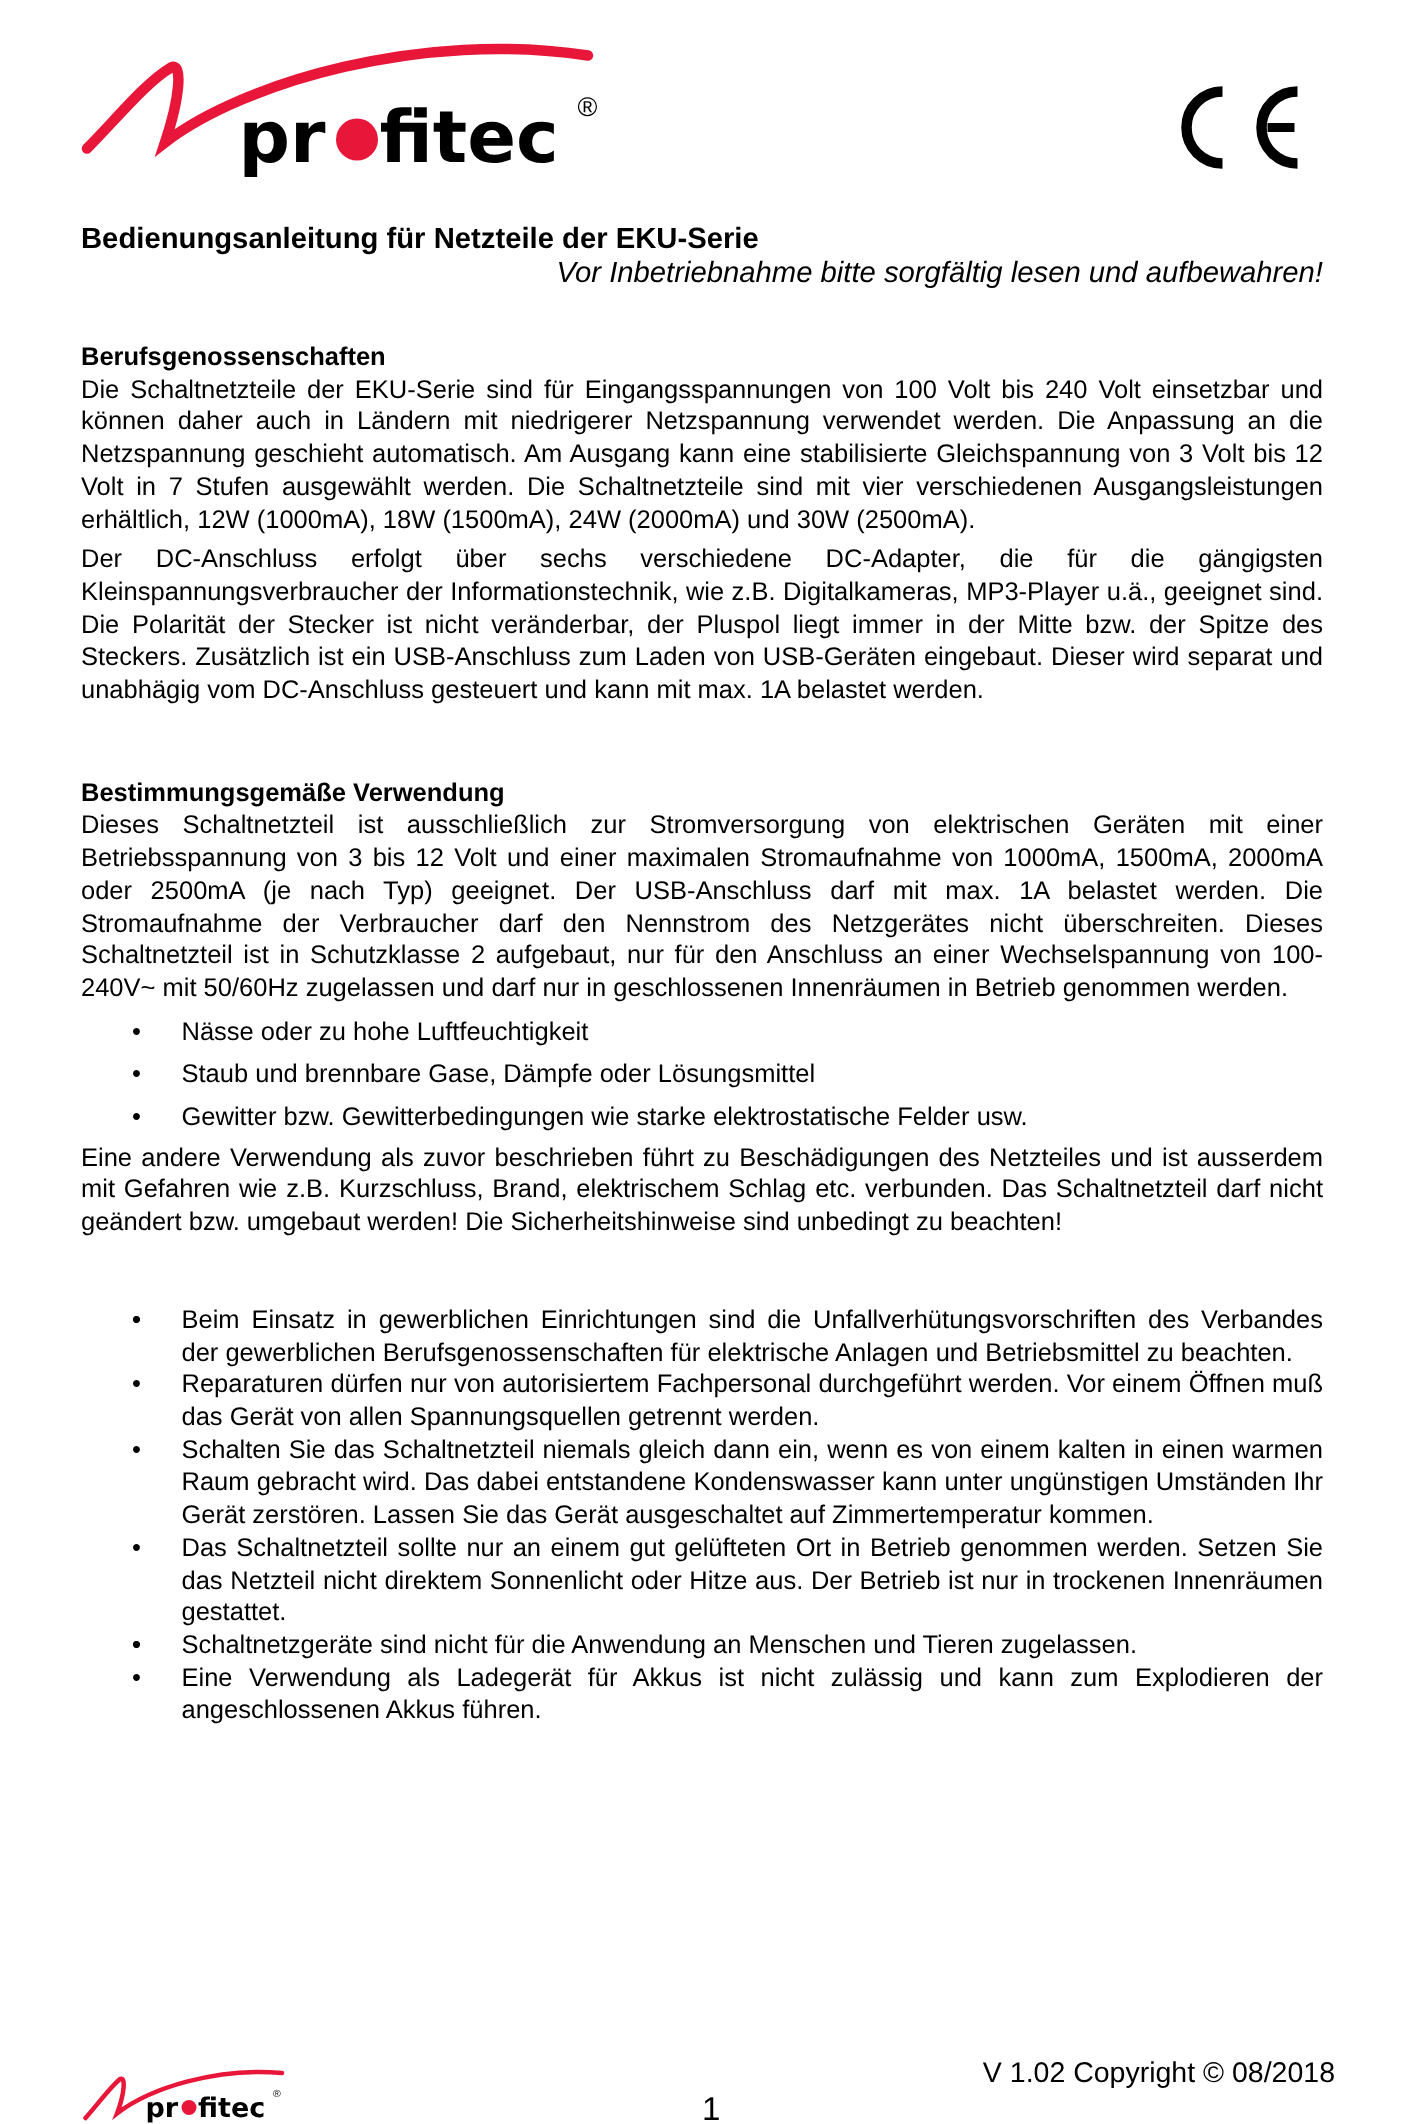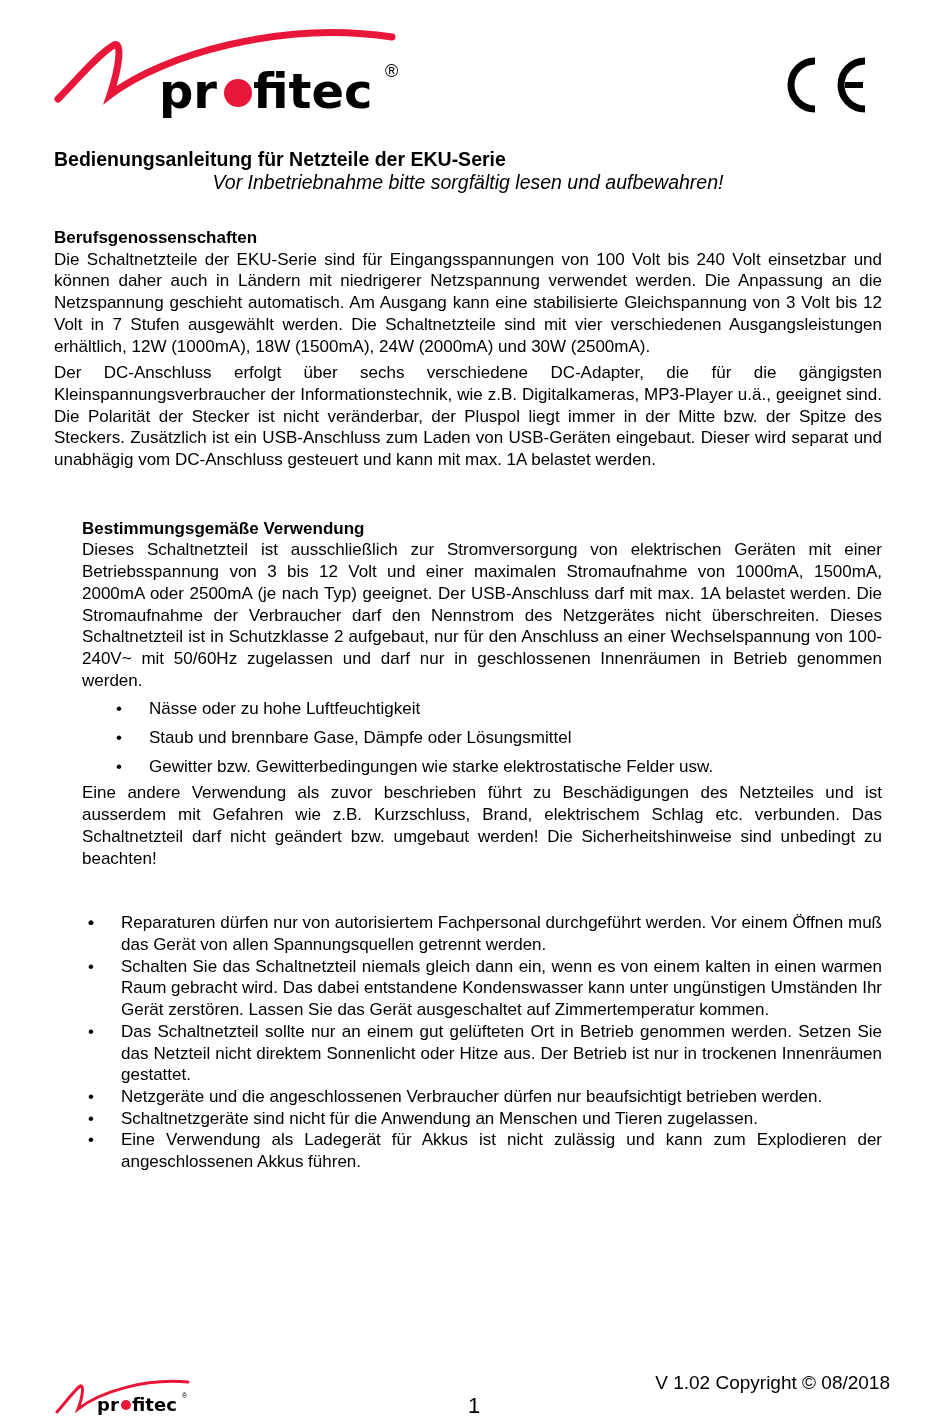--- a/index.html
+++ b/index.html
@@ -7,21 +7,21 @@
        font-family:"Liberation Sans",sans-serif;color:#000;}
   .logo{position:absolute;left:52px;top:25px;width:360px;height:100px;}
   .ce{position:absolute;left:785px;top:55px;width:100px;height:60px;}
   .page{position:absolute;left:54px;right:68px;top:148px;}
   .title{font-size:19.5px;font-weight:bold;margin:0;line-height:23px;}
   .subtitle{font-size:19.5px;font-style:italic;margin:0;line-height:23px;}
   .section-title{font-size:17px;font-weight:bold;margin:0;line-height:21.7px;}
   p{margin:0;font-size:17px;line-height:21.7px;text-align:justify;}
   .para-gap{margin-top:5px;}
   .sec1{margin-top:33px;}
-  .sec2{margin-top:47px;margin-left:28px;}
+  .sec2{margin-top:47px;}
   .sec3{margin-top:43px;}
   ul{margin:0;padding:0;list-style:none;}
   ul li{position:relative;padding-left:67px;font-size:17px;line-height:21.7px;text-align:justify;}
   ul li .bullet{position:absolute;left:34px;top:0;}
   ul.spaced li{margin-top:7px;}
   ul.spaced{margin-bottom:5px;}
   .footer-logo{position:absolute;left:55px;top:1376px;width:145px;height:40px;}
   .copyright{position:absolute;right:60px;top:1372px;font-size:19px;}
   .page-number{position:absolute;left:468px;top:1393px;font-size:22px;}
 </style>
@@ -37,21 +37,21 @@
 </svg>
 
 <svg class="ce" viewBox="0 0 100 60">
   <path d="M30 6 A 24 24 0 0 0 30 54" fill="none" stroke="#000" stroke-width="7"></path>
   <path d="M80 6 A 24 24 0 0 0 80 54" fill="none" stroke="#000" stroke-width="7"></path>
   <line x1="60" y1="30" x2="78" y2="30" stroke="#000" stroke-width="6"></line>
 </svg>
 
 <div class="page">
   <h1 class="title">Bedienungsanleitung für Netzteile der EKU-Serie</h1>
-  <p class="subtitle" style="text-align:center;">Vor Inbetriebnahme bitte sorgfältig lesen und aufbewahren!</p>
+  <p class="subtitle" style="text-align:right;">Vor Inbetriebnahme bitte sorgfältig lesen und aufbewahren!</p>
 
   <section class="sec1">
     <h2 class="section-title">Berufsgenossenschaften</h2>
     <p>Die Schaltnetzteile  der EKU-Serie sind für Eingangsspannungen von 100 Volt bis 240 Volt einsetzbar und können daher auch in Ländern mit niedrigerer Netzspannung verwendet werden. Die Anpassung an die Netzspannung geschieht automatisch. Am Ausgang kann eine stabilisierte Gleichspannung von 3 Volt bis 12 Volt in 7 Stufen ausgewählt werden. Die Schaltnetzteile sind mit vier verschiedenen Ausgangsleistungen erhältlich, 12W (1000mA), 18W (1500mA), 24W (2000mA) und 30W (2500mA).</p>
     <p class="para-gap">Der DC-Anschluss erfolgt über sechs verschiedene DC-Adapter, die für die gängigsten Kleinspannungsverbraucher der Informationstechnik, wie z.B. Digitalkameras, MP3-Player u.ä., geeignet sind. Die Polarität der Stecker ist nicht veränderbar, der Pluspol liegt immer in der Mitte bzw. der Spitze des Steckers. Zusätzlich ist  ein USB-Anschluss zum Laden von USB-Geräten eingebaut. Dieser wird separat und unabhägig vom DC-Anschluss gesteuert und kann mit max. 1A belastet werden.</p>
   </section>
 
   <section class="sec2">
     <h2 class="section-title">Bestimmungsgemäße Verwendung</h2>
     <p>Dieses Schaltnetzteil ist ausschließlich zur Stromversorgung von elektrischen Geräten mit einer Betriebsspannung von 3 bis 12 Volt und einer maximalen Stromaufnahme von 1000mA, 1500mA, 2000mA oder 2500mA (je nach Typ) geeignet. Der USB-Anschluss darf mit max. 1A belastet werden. Die Stromaufnahme der Verbraucher darf den Nennstrom des Netzgerätes nicht überschreiten. Dieses Schaltnetzteil ist in Schutzklasse 2 aufgebaut, nur für den Anschluss an einer Wechselspannung von 100-240V~ mit 50/60Hz zugelassen und darf nur in geschlossenen Innenräumen in Betrieb genommen werden.</p>
@@ -59,25 +59,25 @@
       <li><span class="bullet">•</span><span>Nässe oder zu hohe Luftfeuchtigkeit</span></li>
       <li><span class="bullet">•</span><span>Staub und brennbare Gase, Dämpfe oder Lösungsmittel</span></li>
       <li><span class="bullet">•</span><span>Gewitter bzw. Gewitterbedingungen wie starke elektrostatische Felder usw.</span></li>
     </ul>
     <p>Eine andere Verwendung als zuvor beschrieben führt zu Beschädigungen des Netzteiles und ist ausserdem mit Gefahren wie z.B. Kurzschluss, Brand, elektrischem Schlag etc. verbunden. Das Schaltnetzteil darf nicht geändert bzw. umgebaut werden! Die Sicherheitshinweise sind unbedingt zu beachten!</p>
   </section>
 
   <section class="sec3">
     <ul>
       <li><span class="bullet">•</span></li>
-      <li><span class="bullet">•</span></li>
+      <li><span class="bullet">•</span><span>Beim Einsatz in gewerblichen Einrichtungen sind die Unfallverhütungsvorschriften des Verbandes der gewerblichen Berufsgenossenschaften für elektrische Anlagen und Betriebsmittel zu beachten.</span></li>
       <li><span class="bullet">•</span><span>Reparaturen dürfen nur von autorisiertem Fachpersonal durchgeführt werden. Vor einem Öffnen muß das Gerät von allen Spannungsquellen getrennt werden.</span></li>
       <li><span class="bullet">•</span><span>Schalten Sie das Schaltnetzteil niemals gleich dann ein, wenn es von einem kalten in einen warmen Raum gebracht wird. Das dabei entstandene Kondenswasser kann unter ungünstigen Umständen Ihr Gerät zerstören. Lassen Sie das Gerät ausgeschaltet auf Zimmertemperatur kommen.</span></li>
       <li><span class="bullet">•</span><span>Das Schaltnetzteil sollte nur an einem gut gelüfteten Ort in Betrieb genommen werden. Setzen Sie das Netzteil nicht direktem Sonnenlicht oder Hitze aus. Der Betrieb ist nur in trockenen Innenräumen gestattet.</span></li>
-      <li><span class="bullet">•</span><span>Netzgeräte und die angeschlossenen Verbraucher dürfen nur beaufsichtigt betrieben werden.</span></li>
+      <li><span class="bullet">•</span></li>
       <li><span class="bullet">•</span><span>Schaltnetzgeräte sind nicht für die Anwendung an Menschen und Tieren zugelassen.</span></li>
       <li><span class="bullet">•</span><span>Eine Verwendung als Ladegerät für Akkus ist nicht zulässig und kann zum Explodieren der angeschlossenen Akkus führen.</span></li>
     </ul>
   </section>
 </div>
 
 <svg class="footer-logo" viewBox="0 0 145 40">
   <path d="M2 36 C 10 27, 18 16, 25 10 C 29 8, 28 20, 23 33 C 45 16, 90 2, 133 6" fill="none" stroke="#e8173a" stroke-width="3" stroke-linecap="round"></path>
   <text x="42" y="35" font-family="'DejaVu Sans', sans-serif" font-weight="bold" font-size="18" fill="#000">pr</text>
   <circle cx="71" cy="29" r="5" fill="#e8173a"></circle>

